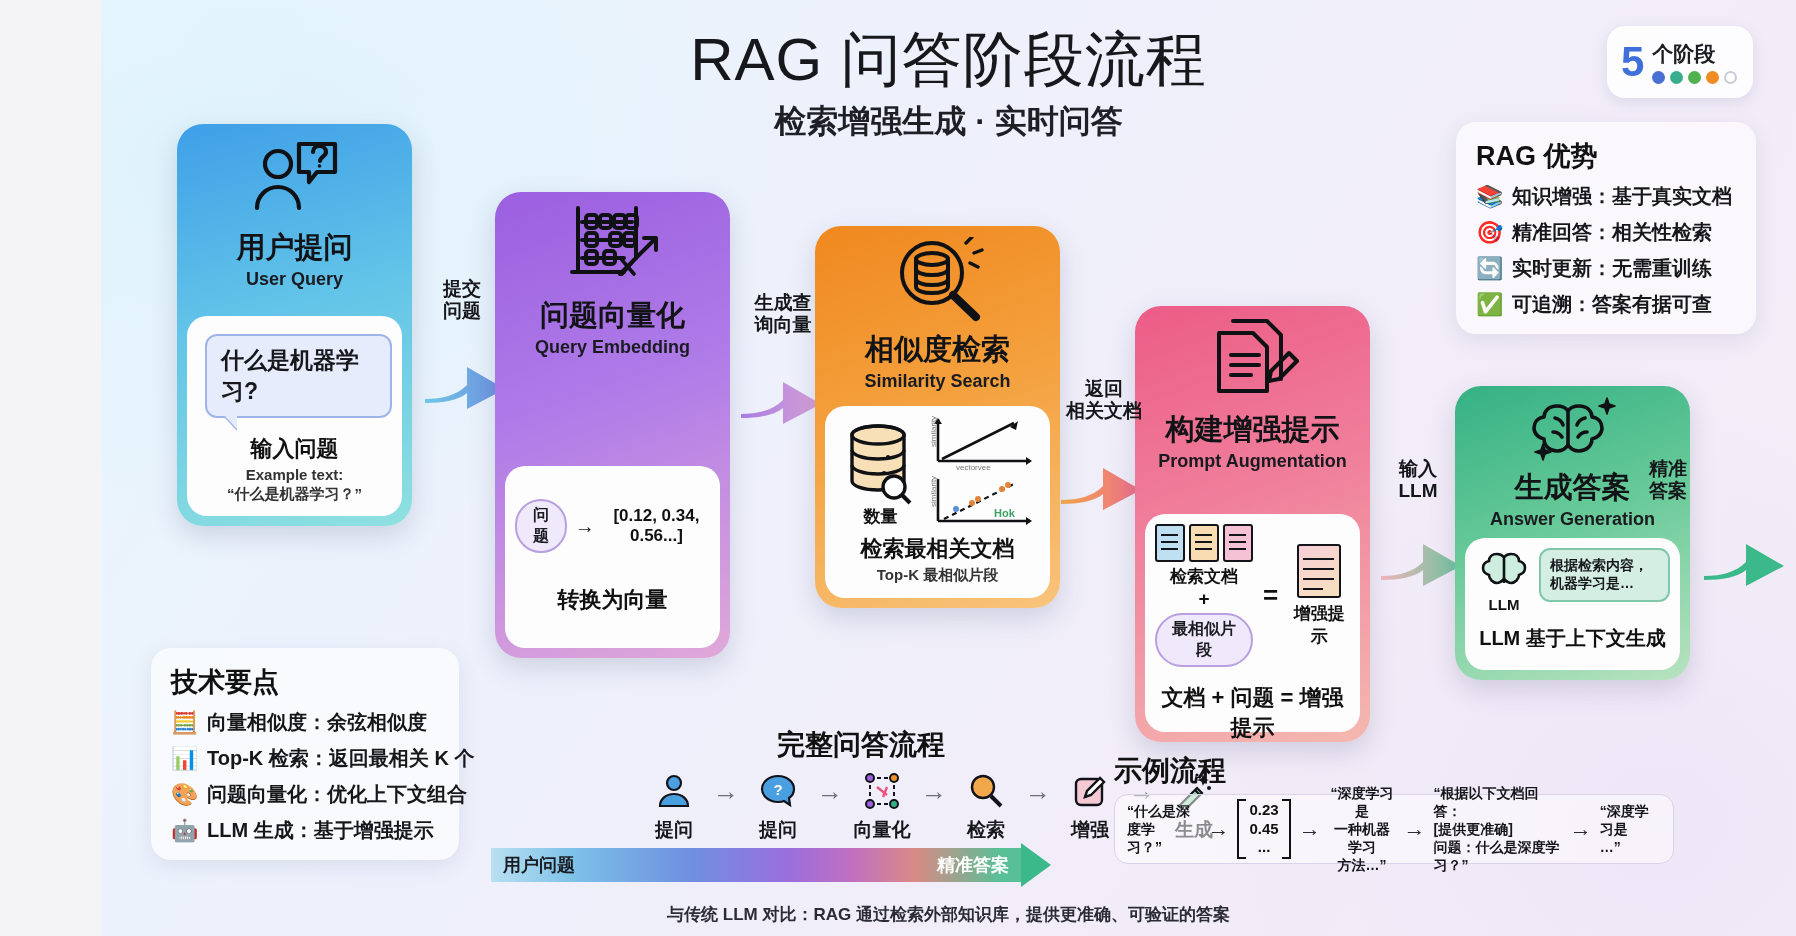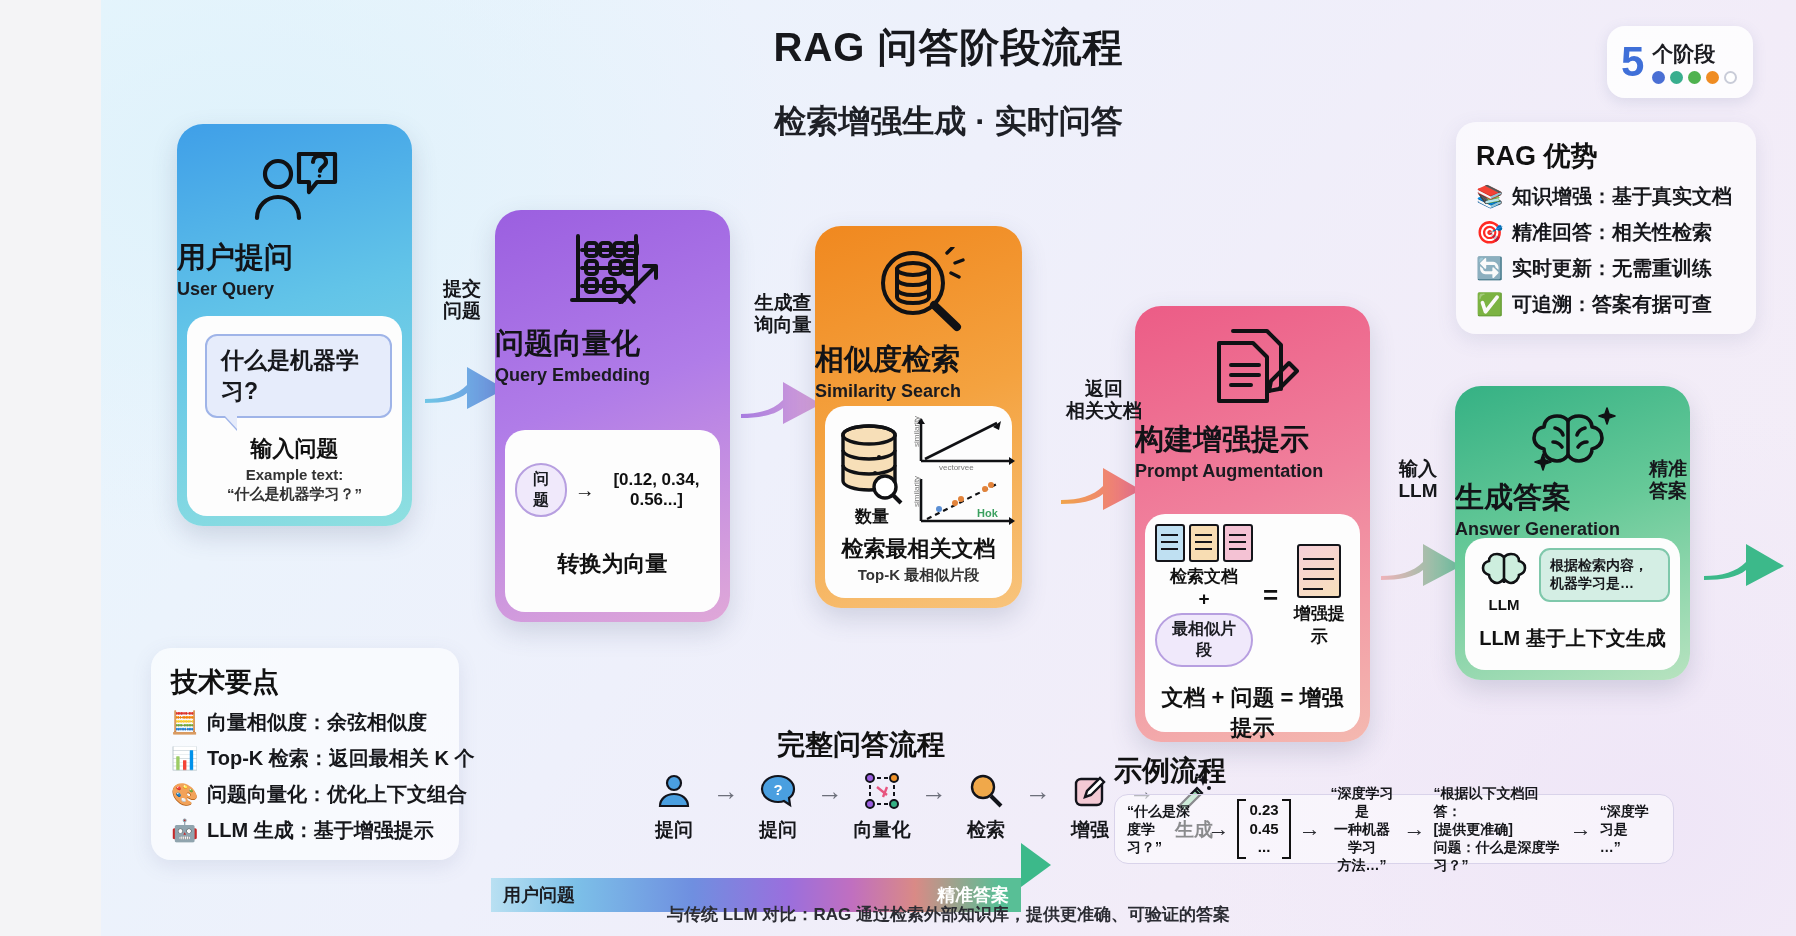--- a/index.html
+++ b/index.html
@@ -16,38 +16,38 @@
   .canvas {
     position: absolute; left: 101px; top: 0; width: 1695px; height: 936px;
     background:
       radial-gradient(ellipse 900px 600px at 8% 18%, #dff2fb 0%, rgba(223,242,251,0) 62%),
       radial-gradient(ellipse 800px 700px at 92% 88%, #efe6f7 0%, rgba(239,230,247,0) 60%),
       linear-gradient(125deg, #e8f6fd 0%, #eef0fb 42%, #f2ecf8 72%, #f4eef7 100%);
   }
 
   
   .title { position: absolute; left: 0; top: 20px; width: 1695px; text-align: center;
-    font-size: 40px; font-weight: 700; color: #17181c; letter-spacing: 1px; }
+    font-size: 60px; font-weight: 400; color: #17181c; letter-spacing: 1px; }
   .subtitle { position: absolute; left: 0; top: 100px; width: 1695px; text-align: center;
     font-size: 32px; font-weight: 700; color: #1e2026; }
 
   .stage-badge { position: absolute; left: 1506px; top: 26px; width: 146px; height: 72px;
     background: rgba(255,255,255,.85); border-radius: 18px;
     box-shadow: 0 4px 14px rgba(100,110,160,.16);
     display: flex; align-items: center; padding: 0 14px; gap: 8px; }
   .stage-num { font-size: 42px; font-weight: 800; color: #3f6fd8; line-height: 1; }
   .stage-right { display: flex; flex-direction: column; gap: 3px; }
   .stage-label { font-size: 21px; font-weight: 800; color: #1c1d22; }
   .stage-dots { display: flex; gap: 5px; }
   .sdot { width: 13px; height: 13px; border-radius: 50%; }
 
   
   .card { position: absolute; border-radius: 26px; overflow: hidden;
     box-shadow: 0 10px 26px rgba(60,70,110,.18); }
-  .card-head { text-align: left; padding-top: 16px; }
+  .card-head { text-align: center; padding-top: 6px; }
   .card-icon { height: 96px; display: flex; align-items: center; justify-content: center; }
   .card-cn { font-size: 29px; font-weight: 800; color: #121317; margin-top: 2px; }
   .card-en { font-size: 18px; font-weight: 600; color: #1a1b20; margin-top: 1px; }
   .card-body { position: absolute; left: 10px; right: 10px; bottom: 10px;
     background: #fdfdfd; border-radius: 20px; padding: 12px 10px; text-align: center; }
   .body-main { font-size: 22px; font-weight: 800; color: #111; }
   .body-sub { font-size: 15px; font-weight: 600; color: #333; margin-top: 2px; }
 
   .bubble { display: inline-block; border: 2px solid #9fb4e8; background: #e6ecfb;
     border-radius: 12px; padding: 9px 14px; font-size: 23px; font-weight: 700; color: #17181c;
@@ -74,21 +74,21 @@
   
   .flow-title { position: absolute; font-size: 28px; font-weight: 800; color: #111; }
   .flow-steps { position: absolute; display: flex; align-items: flex-start; }
   .fstep { width: 66px; text-align: center; }
   .fstep .ico { height: 46px; display:flex; align-items:center; justify-content:center; }
   .fstep .lbl { font-size: 19px; font-weight: 700; color: #15161a; margin-top: 3px; }
   .fsep { width: 38px; text-align: center; font-size: 26px; color: #6c6f7a; line-height: 46px; }
 
   .flow-bar { position: absolute; height: 34px; border-radius: 0;
     background: linear-gradient(90deg,#b9e0f2 0%,#7cc0e8 16%,#6f8fe0 38%,#9a6fdd 56%,#c06fc0 68%,#d98a86 80%,#58bf96 96%);
-    display: flex; align-items: center; justify-content: space-between; padding: 0 12px; margin-top: 30px; }
+    display: flex; align-items: center; justify-content: space-between; padding: 0 12px; }
   .flow-bar span { font-size: 18px; font-weight: 800; color: #1b1c21; }
   .flow-bar span.right { color: #ffffff; }
   .flow-bar-tip { position: absolute; width: 0; height: 0;
     border-top: 22px solid transparent; border-bottom: 22px solid transparent;
     border-left: 30px solid #3cb98a; }
 
   
   .ex-box { position: absolute; background: rgba(255,255,255,.5);
     border: 1px solid #d9d3ea; border-radius: 14px; display: flex; align-items: center;
     padding: 8px 12px; gap: 6px; }
@@ -164,21 +164,21 @@
     <svg style="position:absolute;left:322px;top:345px;" width="86" height="66" viewBox="0 0 86 66">
       <defs>
           <linearGradient id="ga1" x1="0" y1="0" x2="1" y2="0">
             <stop offset="0" stop-color="#6fc6e6"></stop>
             <stop offset="1" stop-color="#6f8fe0"></stop>
           </linearGradient>
         </defs>
       <path d="M2 54 C20 54 34 50 44 40 L44 22 L82 44 L44 64 L44 48 C36 55 20 58 2 58 Z" fill="url(#ga1)"></path>
     </svg>
 
-    <div class="card" style="left:394px; top:210px; width:235px; height:412px;
+    <div class="card" style="left:394px; top:192px; width:235px; height:466px;
          background:linear-gradient(160deg,#9b5fe0 0%,#b07ce8 45%,#e0a8d8 100%);">
       <div class="card-head">
         <div class="card-icon">
           <svg width="110" height="92" viewBox="0 0 110 92" fill="none" stroke="#101114" stroke-width="4" stroke-linecap="round" stroke-linejoin="round">
             <path d="M20 8v64M78 8v50M14 72h52"></path>
             <path d="M24 22h50M24 40h50M24 58h42"></path>
             <rect x="28" y="15" width="11" height="13" rx="3"></rect>
               <rect x="42" y="15" width="11" height="13" rx="3"></rect>
             <rect x="56" y="15" width="11" height="13" rx="3"></rect>
               <rect x="68" y="15" width="11" height="13" rx="3"></rect>
@@ -212,21 +212,21 @@
     <svg style="position:absolute;left:638px;top:360px;" width="86" height="66" viewBox="0 0 86 66">
       <defs>
           <linearGradient id="ga2" x1="0" y1="0" x2="1" y2="0">
             <stop offset="0" stop-color="#a77ce0"></stop>
             <stop offset="1" stop-color="#d9a3d8"></stop>
           </linearGradient>
         </defs>
       <path d="M2 54 C20 54 34 50 44 40 L44 22 L82 44 L44 64 L44 48 C36 55 20 58 2 58 Z" fill="url(#ga2)"></path>
     </svg>
 
-    <div class="card" style="left:714px; top:226px; width:207px; height:382px;
+    <div class="card" style="left:714px; top:226px; width:245px; height:382px;
          background:linear-gradient(160deg,#f0881f 0%,#f4a23f 48%,#f8c47c 100%);">
       <div class="card-head">
         <div class="card-icon">
           <svg width="96" height="86" viewBox="0 0 96 86" fill="none" stroke="#101114" stroke-width="4" stroke-linecap="round" stroke-linejoin="round">
             <circle cx="42" cy="36" r="30"></circle>
             <path d="M63 58 L86 80" stroke-width="8"></path>
             <ellipse cx="42" cy="22" rx="16" ry="6"></ellipse>
             <path d="M26 22v28c0 3.4 7.2 6 16 6s16-2.6 16-6V22"></path>
             <path d="M26 32c0 3.4 7.2 6 16 6s16-2.6 16-6M26 42c0 3.4 7.2 6 16 6s16-2.6 16-6"></path>
             <path d="M76 6l6-6M84 16l8-3M80 26l8 4" stroke-width="3.4"></path>

